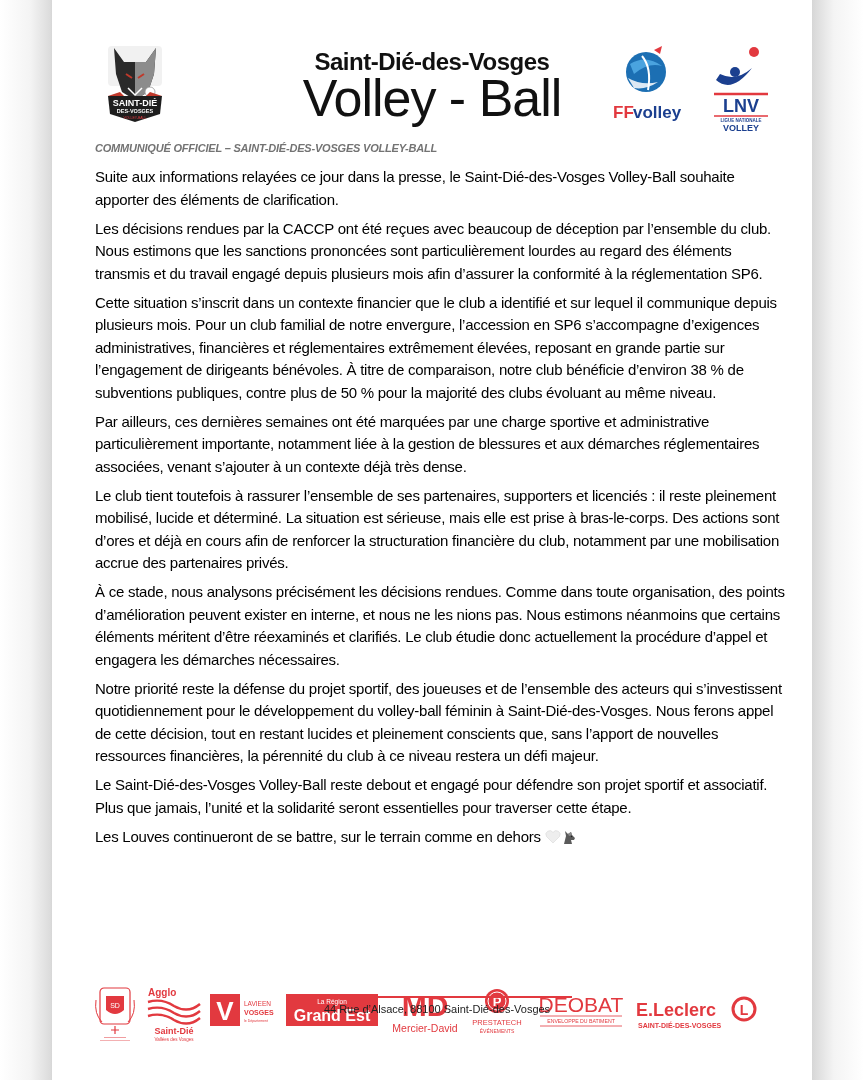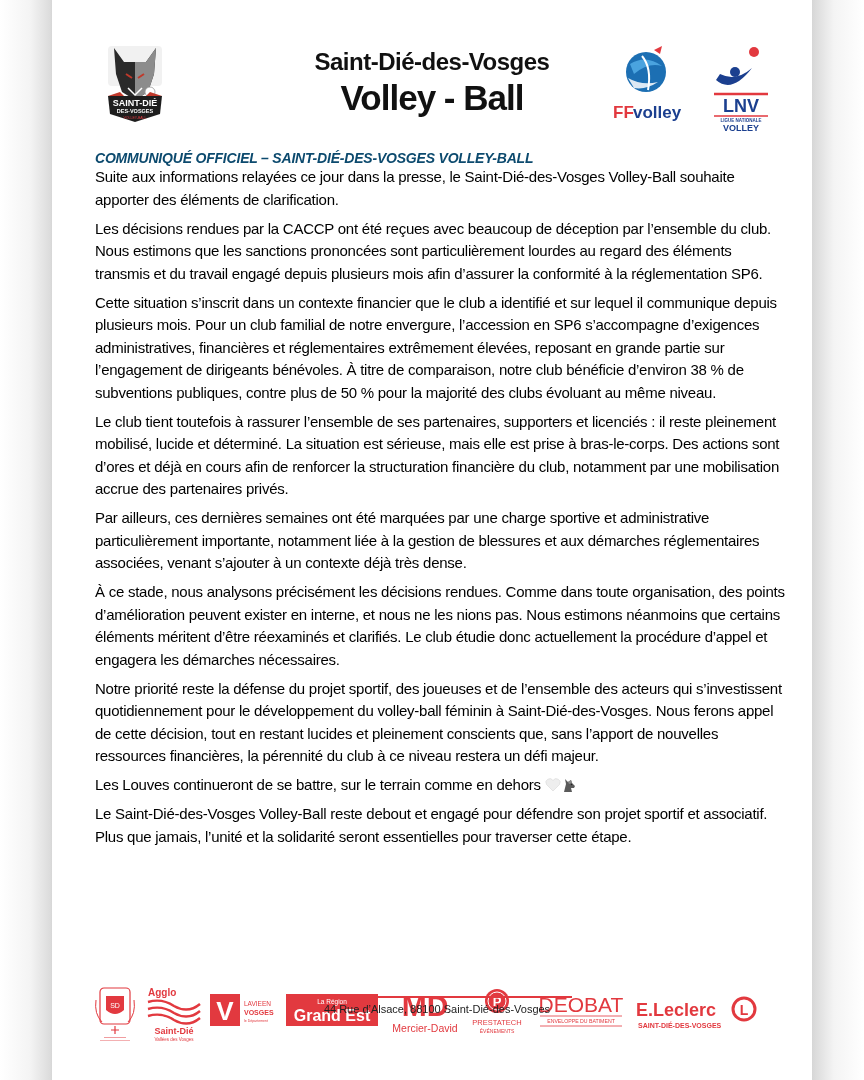--- a/index.html
+++ b/index.html
@@ -15,26 +15,26 @@
   .shade-left { left: 0; background: linear-gradient(to right, #ffffff 0px, #f4f4f4 30px, #dcdcdc 50px, #d6d6d6 52px); }
   .shade-right { right: 0; background: linear-gradient(to left, #ffffff 0px, #f4f4f4 30px, #dcdcdc 48px, #d6d6d6 52px); }
   .page {
     position: absolute; left: 52px; top: 0; width: 760px; height: 1080px;
     background: #ffffff;
   }
   
   .club-logo { position: absolute; left: 48px; top: 40px; width: 70px; height: 86px; }
   .title-block { position: absolute; left: 190px; top: 48px; width: 380px; text-align: center; color: #111; }
   .title-line1 { font-size: 24px; font-weight: bold; letter-spacing: -0.5px; line-height: 28px; }
-  .title-line2 { font-size: 35px; font-weight: bold; letter-spacing: -1px; line-height: 44px; }
+  .title-line2 { font-size: 52px; font-weight: normal; letter-spacing: -1px; line-height: 44px; }
   .fed-logos { position: absolute; left: 560px; top: 42px; width: 160px; height: 90px; }
 
   .doc-heading {
-    position: absolute; left: 43px; top: 150px; width: 680px;
-    font-size: 14px; font-weight: bold; font-style: italic; color: #0c4a6e; letter-spacing: -0.2px;
+    position: absolute; left: 43px; top: 142px; width: 680px;
+    font-size: 11px; font-weight: bold; font-style: italic; color: #737373; letter-spacing: -0.2px;
   }
   .body-text {
     position: absolute; left: 43px; top: 166px; width: 690px;
     font-size: 15px; line-height: 22.5px; color: #000000; letter-spacing: -0.25px;
   }
   .body-text p { margin: 0 0 6.5px 0; }
   .emoji-heart { display: inline-block; width: 16px; height: 14px; vertical-align: -2px; margin-left: 4px; }
   .emoji-wolf { display: inline-block; width: 16px; height: 16px; vertical-align: -3px; }
 
   
@@ -97,32 +97,32 @@
     <text x="129" y="80" text-anchor="middle" font-size="4.5" font-weight="bold" fill="#1b3f8f" font-family="Liberation Sans, sans-serif">LIGUE NATIONALE</text>
     <text x="129" y="89" text-anchor="middle" font-size="9" font-weight="bold" fill="#1b3f8f" font-family="Liberation Sans, sans-serif">VOLLEY</text>
   </svg>
 
   <div class="doc-heading">COMMUNIQUÉ OFFICIEL – SAINT-DIÉ-DES-VOSGES VOLLEY-BALL</div>
 
   <div class="body-text">
     <p>Suite aux informations relayées ce jour dans la presse, le Saint-Dié-des-Vosges Volley-Ball souhaite apporter des éléments de clarification.</p>
     <p>Les décisions rendues par la CACCP ont été reçues avec beaucoup de déception par l’ensemble du club. Nous estimons que les sanctions prononcées sont particulièrement lourdes au regard des éléments transmis et du travail engagé depuis plusieurs mois afin d’assurer la conformité à la réglementation SP6.</p>
     <p>Cette situation s’inscrit dans un contexte financier que le club a identifié et sur lequel il communique depuis plusieurs mois. Pour un club familial de notre envergure, l’accession en SP6 s’accompagne d’exigences administratives, financières et réglementaires extrêmement élevées, reposant en grande partie sur l’engagement de dirigeants bénévoles. À titre de comparaison, notre club bénéficie d’environ 38 % de subventions publiques, contre plus de 50 % pour la majorité des clubs évoluant au même niveau.</p>
+    <p>Par ailleurs, ces dernières semaines ont été marquées par une charge sportive et administrative particulièrement importante, notamment liée à la gestion de blessures et aux démarches réglementaires associées, venant s’ajouter à un contexte déjà très dense.</p>
     <p>Le club tient toutefois à rassurer l’ensemble de ses partenaires, supporters et licenciés : il reste pleinement mobilisé, lucide et déterminé. La situation est sérieuse, mais elle est prise à bras-le-corps. Des actions sont d’ores et déjà en cours afin de renforcer la structuration financière du club, notamment par une mobilisation accrue des partenaires privés.</p>
-    <p>Par ailleurs, ces dernières semaines ont été marquées par une charge sportive et administrative particulièrement importante, notamment liée à la gestion de blessures et aux démarches réglementaires associées, venant s’ajouter à un contexte déjà très dense.</p>
     <p>À ce stade, nous analysons précisément les décisions rendues. Comme dans toute organisation, des points d’amélioration peuvent exister en interne, et nous ne les nions pas. Nous estimons néanmoins que certains éléments méritent d’être réexaminés et clarifiés. Le club étudie donc actuellement la procédure d’appel et engagera les démarches nécessaires.</p>
     <p>Notre priorité reste la défense du projet sportif, des joueuses et de l’ensemble des acteurs qui s’investissent quotidiennement pour le développement du volley-ball féminin à Saint-Dié-des-Vosges. Nous ferons appel de cette décision, tout en restant lucides et pleinement conscients que, sans l’apport de nouvelles ressources financières, la pérennité du club à ce niveau restera un défi majeur.</p>
+    <p>Le Saint-Dié-des-Vosges Volley-Ball reste debout et engagé pour défendre son projet sportif et associatif. Plus que jamais, l’unité et la solidarité seront essentielles pour traverser cette étape.</p>
     <p><span>Les Louves continueront de se battre, sur le terrain comme en dehors</span><svg class="emoji-heart" viewBox="0 0 16 14">
           <path d="M8 13 L1.5 6.5 A3.6 3.6 0 0 1 8 2.5 A3.6 3.6 0 0 1 14.5 6.5 Z" fill="#eeeeee" stroke="#d8d8d8" stroke-width="0.6"></path>
         </svg><svg class="emoji-wolf" viewBox="0 0 16 16">
           <path d="M3 15 L5 7 L4 2 L7 5 L10 3 L11 6 L14 9 L13 11 L10 11 L11 15 Z" fill="#5a5a5a"></path>
           <path d="M7 5 L10 3 L11 6 L8 7 Z" fill="#8a8a8a"></path>
           <circle cx="10.5" cy="7.5" r="0.7" fill="#222"></circle>
         </svg></p>
-    <p>Le Saint-Dié-des-Vosges Volley-Ball reste debout et engagé pour défendre son projet sportif et associatif. Plus que jamais, l’unité et la solidarité seront essentielles pour traverser cette étape.</p>
   </div>
 
   <div class="sponsors">
 
     <svg class="sponsor" style="left:0;width:46px;" viewBox="0 0 46 60">
       <rect x="8" y="4" width="30" height="36" rx="4" fill="none" stroke="#e2393f" stroke-width="1.2"></rect>
       <path d="M14 12 L32 12 L32 26 Q23 34 14 26 Z" fill="#e2393f"></path>
       <text x="23" y="24" text-anchor="middle" font-size="7" fill="#fff" font-family="Liberation Sans, sans-serif">SD</text>
       <path d="M4 16 Q2 30 10 38 M42 16 Q44 30 36 38" stroke="#e2393f" stroke-width="1" fill="none"></path>
       <path d="M23 42 L23 50 M19 46 L27 46" stroke="#e2393f" stroke-width="1.2"></path>

